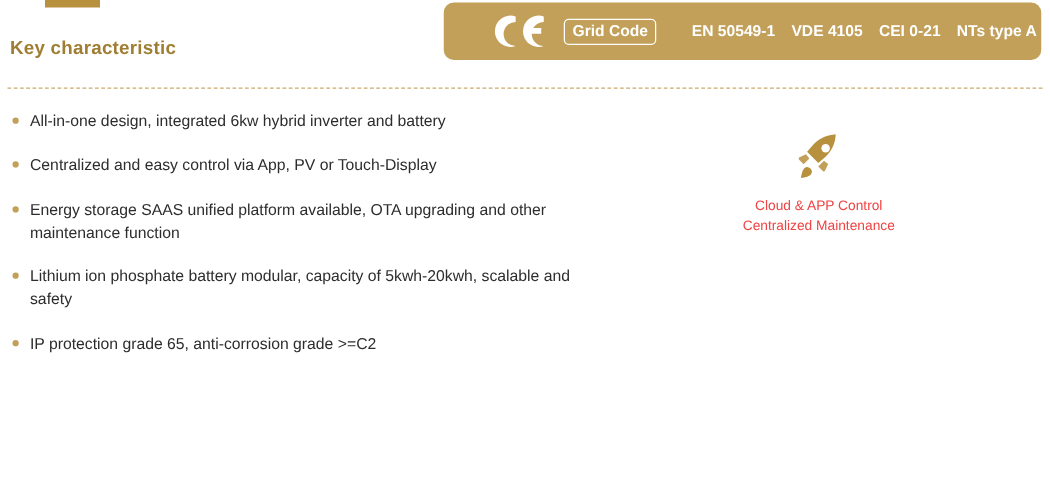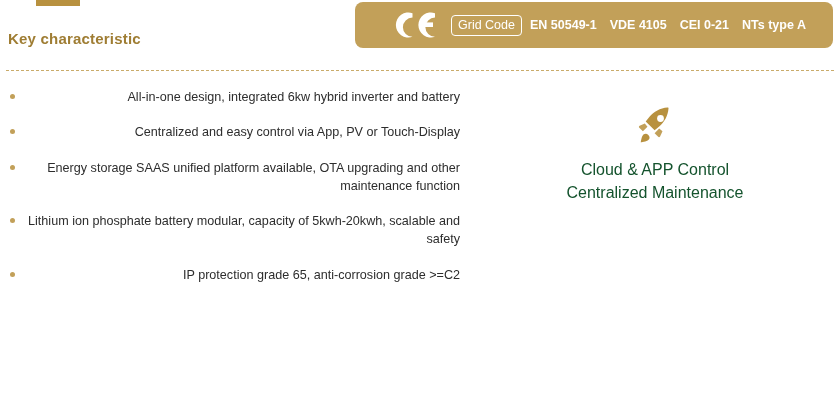--- a/index.html
+++ b/index.html
@@ -68,40 +68,39 @@
     margin-left: 26px;
     margin-right: 14px;
   }
   .ce-mark svg { display: block; }
 
   .grid-code-chip {
     border: 1.6px solid #ffffff;
     border-radius: 4px;
     padding: 2px 6px 3px 6px;
     font-size: 12.5px;
-    font-weight: normal;
+    font-weight: bold;
     white-space: nowrap;
-    margin-right: 8px;
+    margin-right: 28px;
   }
   .cert-list {
     display: flex;
     align-items: center;
     gap: 13px;
     font-size: 12.5px;
     font-weight: bold;
     white-space: nowrap;
   }
 
   
   .features {
     position: absolute;
     left: 8px;
     top: 88px;
     width: 452px;
-    text-align: right;
   }
   .feature-item {
     position: relative;
     padding-left: 16px;
     margin-bottom: 17px;
     font-size: 12.6px;
     line-height: 1.45;
     color: #2d2d2d;
   }
   .feature-item .bullet {
@@ -133,22 +132,22 @@
   }
   .highlight .icon svg { display: block; }
   .highlight .hl-title {
     font-size: 16.5px;
     color: #3a3a3a;
     margin-top: 8px;
     letter-spacing: 0.6px;
   }
   .highlight .hl-lines {
     margin-top: 6px;
-    font-size: 16px;
-    color: #14532d;
+    font-size: 11px;
+    color: #ef4444;
     line-height: 1.45;
   }
 </style>
 </head>
 <body>
 
 <div class="corner-accent"></div>
 
 <div class="page-title">Key characteristic</div>
 

